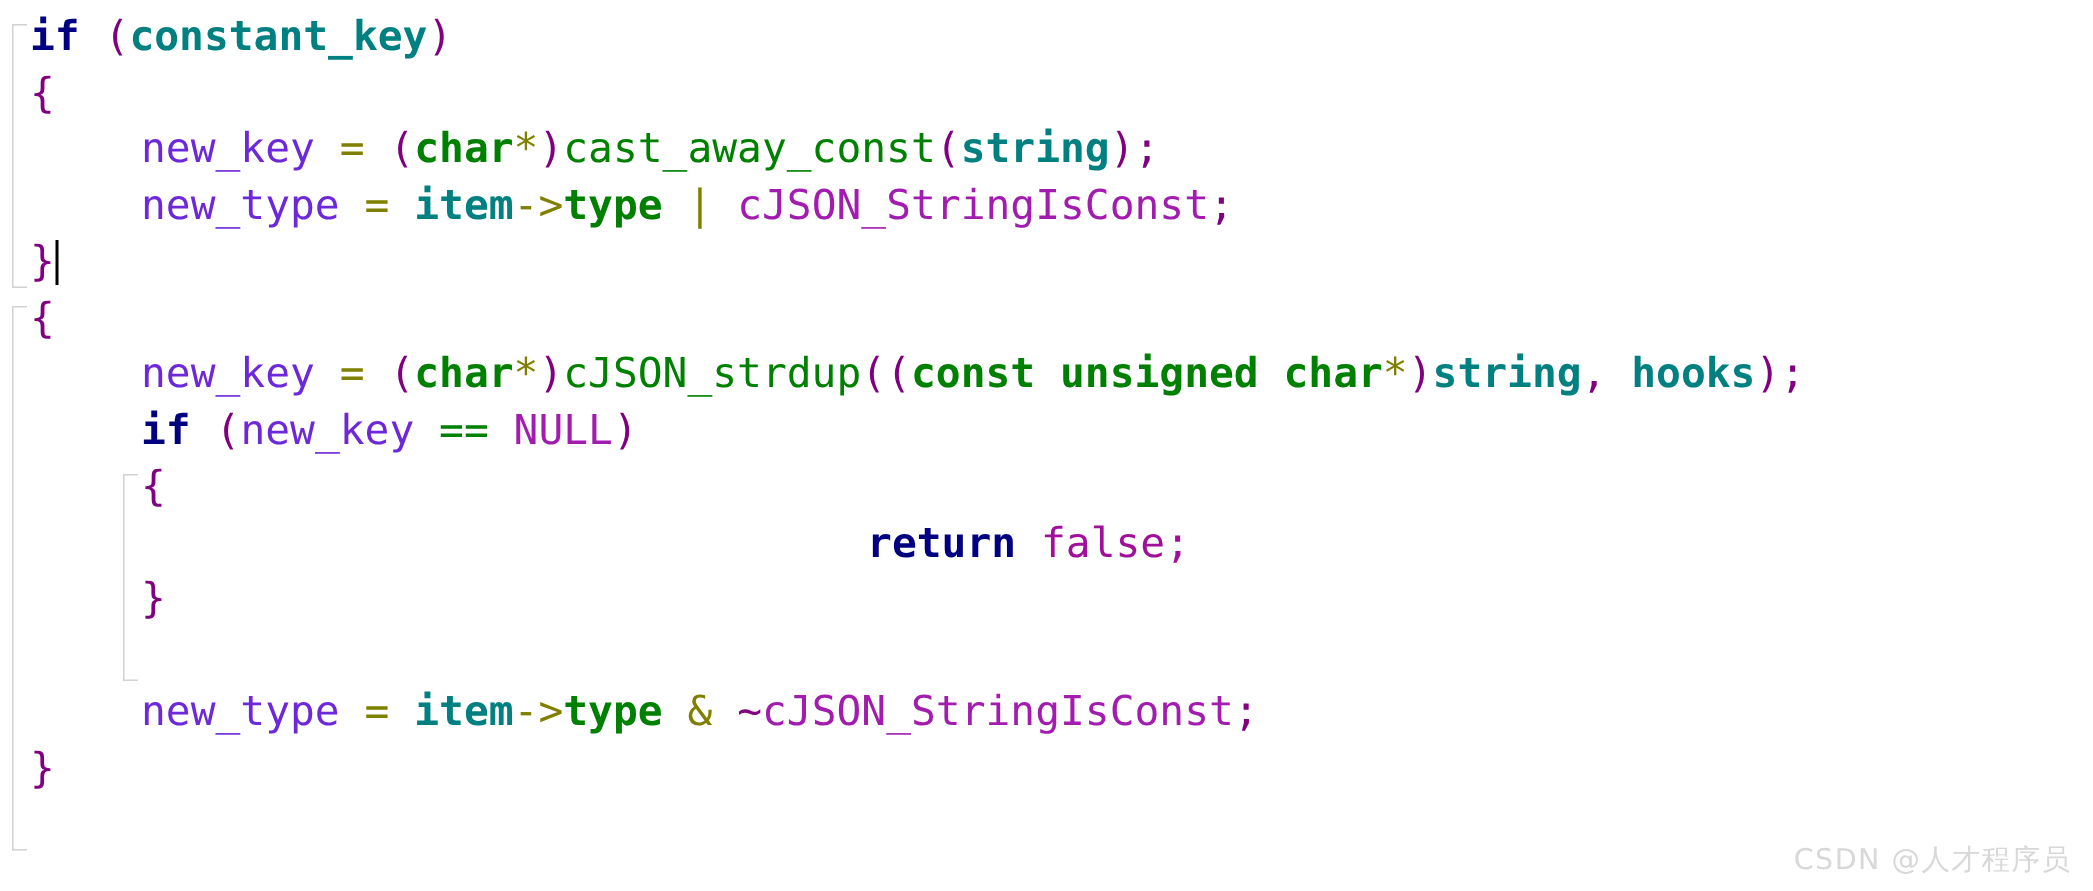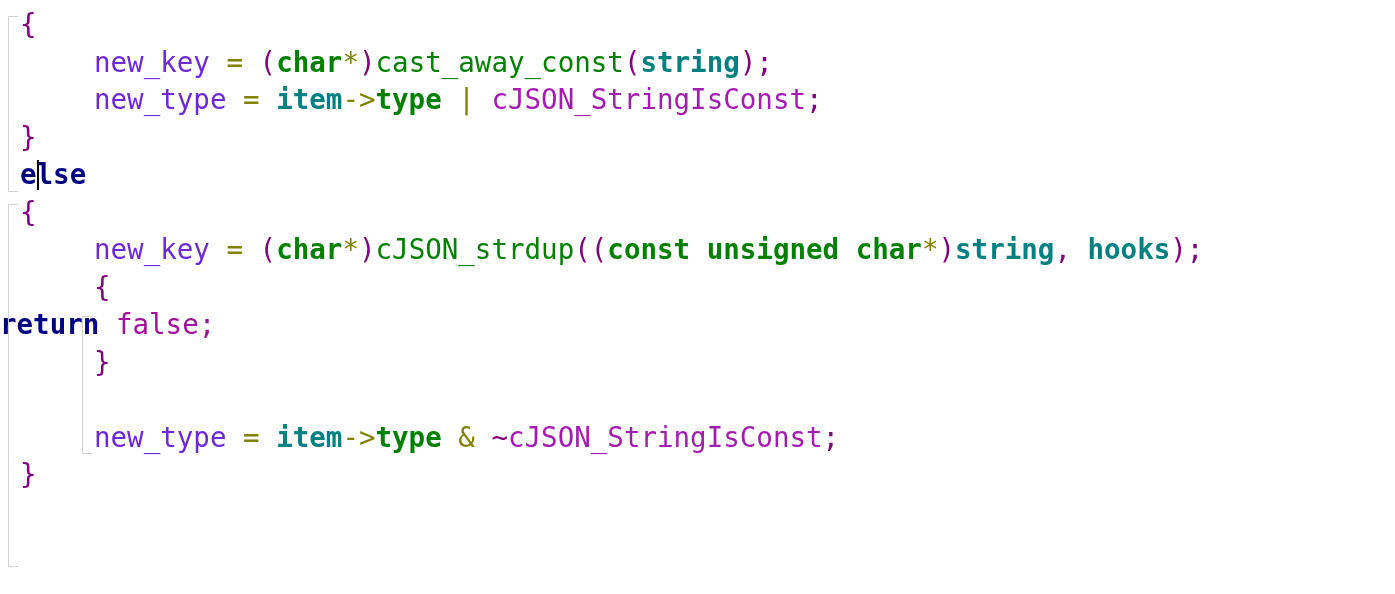--- a/index.html
+++ b/index.html
@@ -77,32 +77,34 @@
     letter-spacing: 1px;
     white-space: nowrap;
   }
 </style>
 </head>
 <body>
 
 <div id="editor">
 
   <div class="code-area" id="code-area">
+      <div class="line" style="height: 37.5px; line-height: 37.5px; padding-left: 20px;"><span class="kw">if</span><span class="plain"> </span><span class="punc">(</span><span class="param">constant_key</span><span class="punc">)</span></div>
       <div class="line" style="height: 37.5px; line-height: 37.5px; padding-left: 20px;"><span class="punc">{</span></div>
       <div class="line" style="height: 37.5px; line-height: 37.5px; padding-left: 94px;"><span class="var">new_key</span><span class="plain"> </span><span class="op">=</span><span class="plain"> </span><span class="punc">(</span><span class="type">char</span><span class="op">*</span><span class="punc">)</span><span class="fn">cast_away_const</span><span class="punc">(</span><span class="param">string</span><span class="punc">)</span><span class="punc">;</span></div>
       <div class="line" style="height: 37.5px; line-height: 37.5px; padding-left: 94px;"><span class="var">new_type</span><span class="plain"> </span><span class="op">=</span><span class="plain"> </span><span class="param">item</span><span class="op">-&gt;</span><span class="type">type</span><span class="plain"> </span><span class="op">|</span><span class="plain"> </span><span class="macro">cJSON_StringIsConst</span><span class="punc">;</span></div>
       <div class="line" style="height: 37.5px; line-height: 37.5px; padding-left: 20px;"><span class="punc">}</span></div>
-      <div class="line" style="height: 37.5px; line-height: 37.5px; padding-left: 20px;"><span class="kw">else</span></div>
       <div class="line" style="height: 37.5px; line-height: 37.5px; padding-left: 20px;"><span class="punc">{</span></div>
       <div class="line" style="height: 37.5px; line-height: 37.5px; padding-left: 94px;"><span class="var">new_key</span><span class="plain"> </span><span class="op">=</span><span class="plain"> </span><span class="punc">(</span><span class="type">char</span><span class="op">*</span><span class="punc">)</span><span class="fn">cJSON_strdup</span><span class="punc">((</span><span class="type">const unsigned char</span><span class="op">*</span><span class="punc">)</span><span class="param">string</span><span class="punc">,</span><span class="plain"> </span><span class="param">hooks</span><span class="punc">)</span><span class="punc">;</span></div>
+      <div class="line" style="height: 37.5px; line-height: 37.5px; padding-left: 94px;"><span class="kw">if</span><span class="plain"> </span><span class="punc">(</span><span class="var">new_key</span><span class="plain"> </span><span class="eq">==</span><span class="plain"> </span><span class="macro">NULL</span><span class="punc">)</span></div>
       <div class="line" style="height: 37.5px; line-height: 37.5px; padding-left: 94px;"><span class="punc">{</span></div>
-      <div class="line" style="height: 37.5px; line-height: 37.5px; "><span class="kw">return</span><span class="plain"> </span><span class="lit">false</span><span class="lit">;</span></div>
+      <div class="line" style="height: 37.5px; line-height: 37.5px; padding-left: 168px; text-align: center;"><span class="kw">return</span><span class="plain"> </span><span class="lit">false</span><span class="lit">;</span></div>
       <div class="line" style="height: 37.5px; line-height: 37.5px; padding-left: 94px;"><span class="punc">}</span></div>
       <div class="line" style="height: 37.5px; line-height: 37.5px; padding-left: 20px;">&nbsp;</div>
       <div class="line" style="height: 37.5px; line-height: 37.5px; padding-left: 94px;"><span class="var">new_type</span><span class="plain"> </span><span class="op">=</span><span class="plain"> </span><span class="param">item</span><span class="op">-&gt;</span><span class="type">type</span><span class="plain"> </span><span class="op">&amp;</span><span class="plain"> </span><span class="punc">~</span><span class="macro">cJSON_StringIsConst</span><span class="punc">;</span></div>
       <div class="line" style="height: 37.5px; line-height: 37.5px; padding-left: 20px;"><span class="punc">}</span></div>
     </div>
 
+  <div class="watermark">CSDN @人才程序员</div>
 <div class="caret" style="left: 36.5px; top: 160px; height: 29.5px;"></div>
     <div class="fold" style="top: 16px; height: 173.5px; left: 8px; width: 9px;"></div>
     <div class="fold" style="top: 203.5px; height: 361px; left: 8px; width: 9px;"></div>
     <div class="fold" style="top: 316px; height: 136px; left: 82px; width: 9px;"></div>
   </div>
 
 </body></html>

